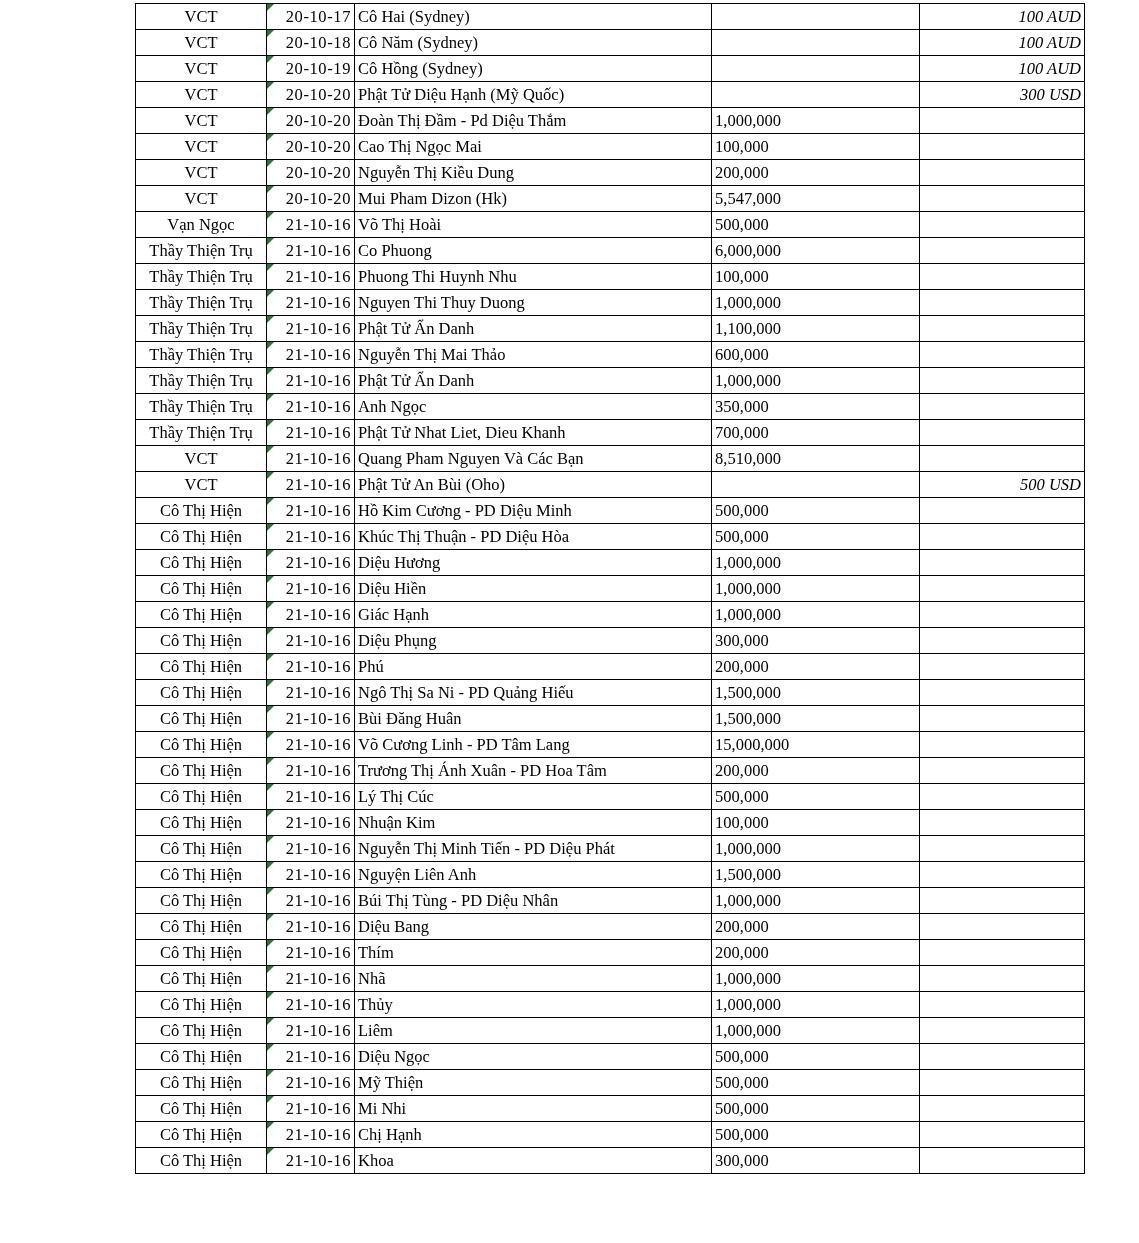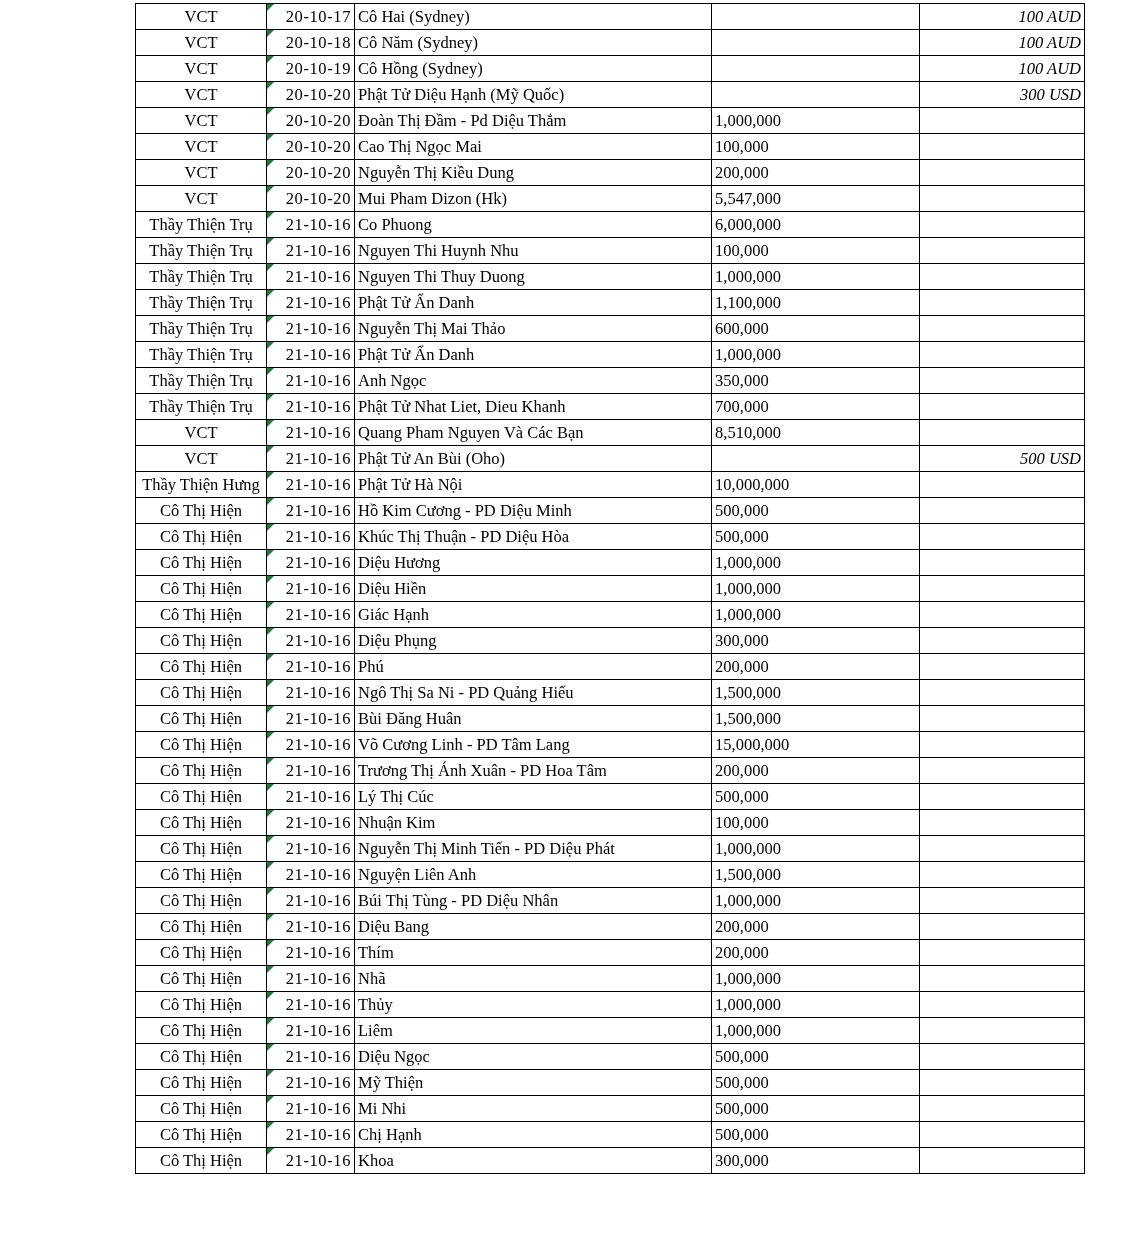--- a/index.html
+++ b/index.html
@@ -120,30 +120,37 @@
     <td class="c5"></td>
   </tr>
         <tr>
     <td class="c1">VCT</td>
     <td class="c2"><i class="tri"></i><span>20-10-20</span></td>
     <td class="c3">Mui Pham Dizon (Hk)</td>
     <td class="c4">5,547,000</td>
     <td class="c5"></td>
   </tr>
         <tr>
+    <td class="c1">Vạn Ngọc</td>
+    <td class="c2"><i class="tri"></i><span>21-10-16</span></td>
+    <td class="c3">Võ Thị Hoài</td>
+    <td class="c4">500,000</td>
+    <td class="c5"></td>
+  </tr>
+        <tr>
     <td class="c1">Thầy Thiện Trụ</td>
     <td class="c2"><i class="tri"></i><span>21-10-16</span></td>
     <td class="c3">Co Phuong</td>
     <td class="c4">6,000,000</td>
     <td class="c5"></td>
   </tr>
         <tr>
     <td class="c1">Thầy Thiện Trụ</td>
     <td class="c2"><i class="tri"></i><span>21-10-16</span></td>
-    <td class="c3">Nguyen Thi Huynh Nhu</td>
+    <td class="c3">Phuong Thi Huynh Nhu</td>
     <td class="c4">100,000</td>
     <td class="c5"></td>
   </tr>
         <tr>
     <td class="c1">Thầy Thiện Trụ</td>
     <td class="c2"><i class="tri"></i><span>21-10-16</span></td>
     <td class="c3">Nguyen Thi Thuy Duong</td>
     <td class="c4">1,000,000</td>
     <td class="c5"></td>
   </tr>
@@ -188,27 +195,20 @@
     <td class="c3">Quang Pham Nguyen Và Các Bạn</td>
     <td class="c4">8,510,000</td>
     <td class="c5"></td>
   </tr>
         <tr>
     <td class="c1">VCT</td>
     <td class="c2"><i class="tri"></i><span>21-10-16</span></td>
     <td class="c3">Phật Tử An Bùi (Oho)</td>
     <td class="c4"></td>
     <td class="c5">500 USD</td>
-  </tr>
-        <tr>
-    <td class="c1">Thầy Thiện Hưng</td>
-    <td class="c2"><i class="tri"></i><span>21-10-16</span></td>
-    <td class="c3">Phật Tử Hà Nội</td>
-    <td class="c4">10,000,000</td>
-    <td class="c5"></td>
   </tr>
         <tr>
     <td class="c1">Cô Thị Hiện</td>
     <td class="c2"><i class="tri"></i><span>21-10-16</span></td>
     <td class="c3">Hồ Kim Cương - PD Diệu Minh</td>
     <td class="c4">500,000</td>
     <td class="c5"></td>
   </tr>
         <tr>
     <td class="c1">Cô Thị Hiện</td>

